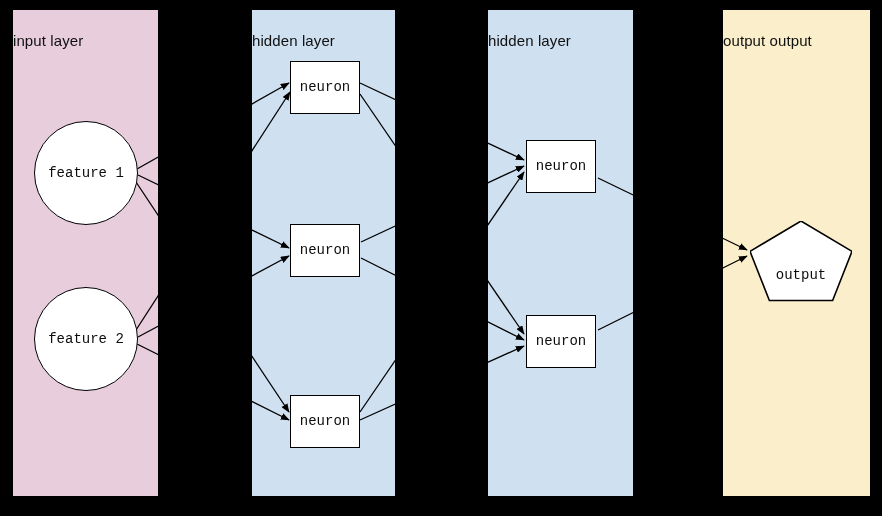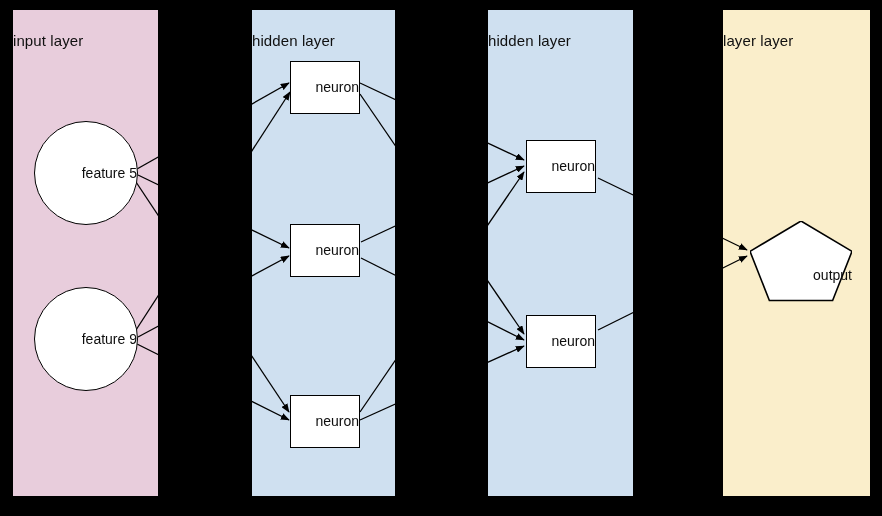--- a/index.html
+++ b/index.html
@@ -36,26 +36,27 @@
     top: 0;
     width: 882px;
     height: 516px;
     pointer-events: none;
   }
   .node {
     position: absolute;
     box-sizing: border-box;
     display: flex;
     align-items: center;
-    justify-content: flex-end;
+    justify-content: center;
     background: #ffffff;
     border: 1.3px solid #000000;
     font-size: 14px;
     color: #0d0d0d;
     white-space: nowrap;
+    font-family: Liberation Mono, monospace;
   }
   .node-circle {
     border-radius: 50%;
   }
   .node-box {
     border-radius: 0;
   }
   .node-pentagon {
     border: none;
     background: transparent;
@@ -81,21 +82,21 @@
 <div id="canvas">
 
   <div id="panels">
       <div class="layer-panel" style="left: 13px; top: 10px; width: 145px; height: 486px; background: rgb(232, 205, 220);"></div>
       <div class="layer-title" style="left: 13px; width: 145px; top: 32px;">input layer</div>
       <div class="layer-panel" style="left: 252px; top: 10px; width: 143px; height: 486px; background: rgb(207, 224, 240);"></div>
       <div class="layer-title" style="left: 252px; width: 143px; top: 32px;">hidden layer</div>
       <div class="layer-panel" style="left: 488px; top: 10px; width: 145px; height: 486px; background: rgb(207, 224, 240);"></div>
       <div class="layer-title" style="left: 488px; width: 145px; top: 32px;">hidden layer</div>
       <div class="layer-panel" style="left: 723px; top: 10px; width: 147px; height: 486px; background: rgb(250, 238, 203);"></div>
-      <div class="layer-title" style="left: 723px; width: 147px; top: 32px;">layer layer</div>
+      <div class="layer-title" style="left: 723px; width: 147px; top: 32px;">output output</div>
     </div>
 
   <svg id="edges" viewBox="0 0 882 516" xmlns="http://www.w3.org/2000/svg">
     <defs>
       <marker id="arrowhead" markerWidth="9" markerHeight="7" refX="8.2" refY="3.5" orient="auto" markerUnits="userSpaceOnUse">
         <path d="M0,0 L9,3.5 L0,7 z" fill="#000000"></path>
       </marker>
     </defs>
     <g id="edge-group">
         <line x1="137" y1="169" x2="289" y2="83" stroke="#000000" stroke-width="1.3" marker-end="url(#arrowhead)"></line>
@@ -110,24 +111,24 @@
         <line x1="361" y1="258" x2="524" y2="340" stroke="#000000" stroke-width="1.3" marker-end="url(#arrowhead)"></line>
         <line x1="360" y1="412" x2="524" y2="172" stroke="#000000" stroke-width="1.3" marker-end="url(#arrowhead)"></line>
         <line x1="360" y1="420" x2="524" y2="346" stroke="#000000" stroke-width="1.3" marker-end="url(#arrowhead)"></line>
         <line x1="598" y1="178" x2="747" y2="250" stroke="#000000" stroke-width="1.3" marker-end="url(#arrowhead)"></line>
         <line x1="598" y1="330" x2="747" y2="256" stroke="#000000" stroke-width="1.3" marker-end="url(#arrowhead)"></line>
       </g>
   </svg>
 
   <div id="nodes">
       <div class="node node-circle" style="left: 34px; top: 121px; width: 104px; height: 104px;">
-        <span>feature 5</span>
+        <span>feature 1</span>
       </div>
       <div class="node node-circle" style="left: 34px; top: 287px; width: 104px; height: 104px;">
-        <span>feature 9</span>
+        <span>feature 2</span>
       </div>
       <div class="node node-box" style="left: 290px; top: 60.5px; width: 70px; height: 53px;">
         <span>neuron</span>
       </div>
       <div class="node node-box" style="left: 290px; top: 223.5px; width: 70px; height: 53px;">
         <span>neuron</span>
       </div>
       <div class="node node-box" style="left: 290px; top: 394.5px; width: 70px; height: 53px;">
         <span>neuron</span>
       </div>

